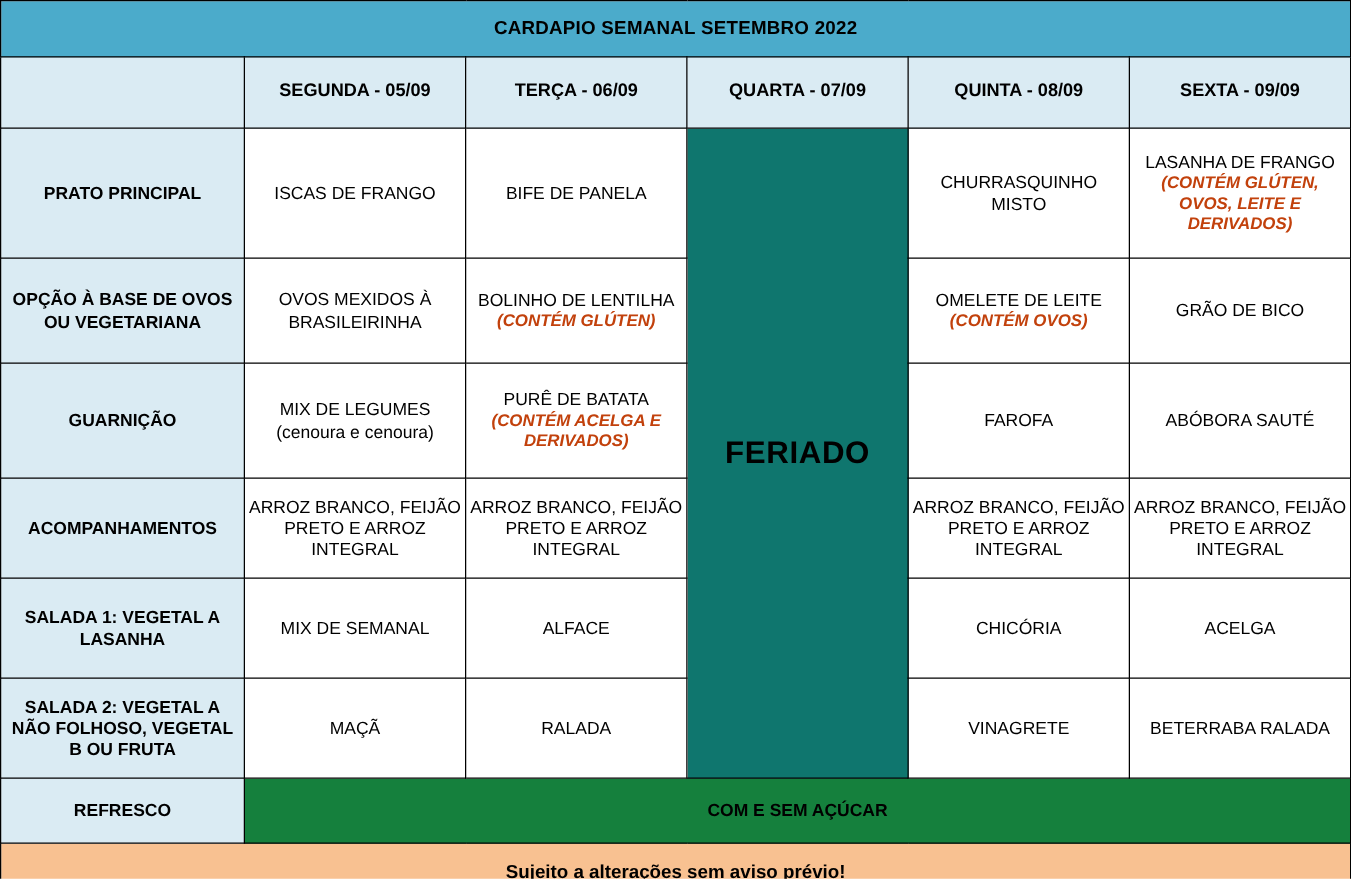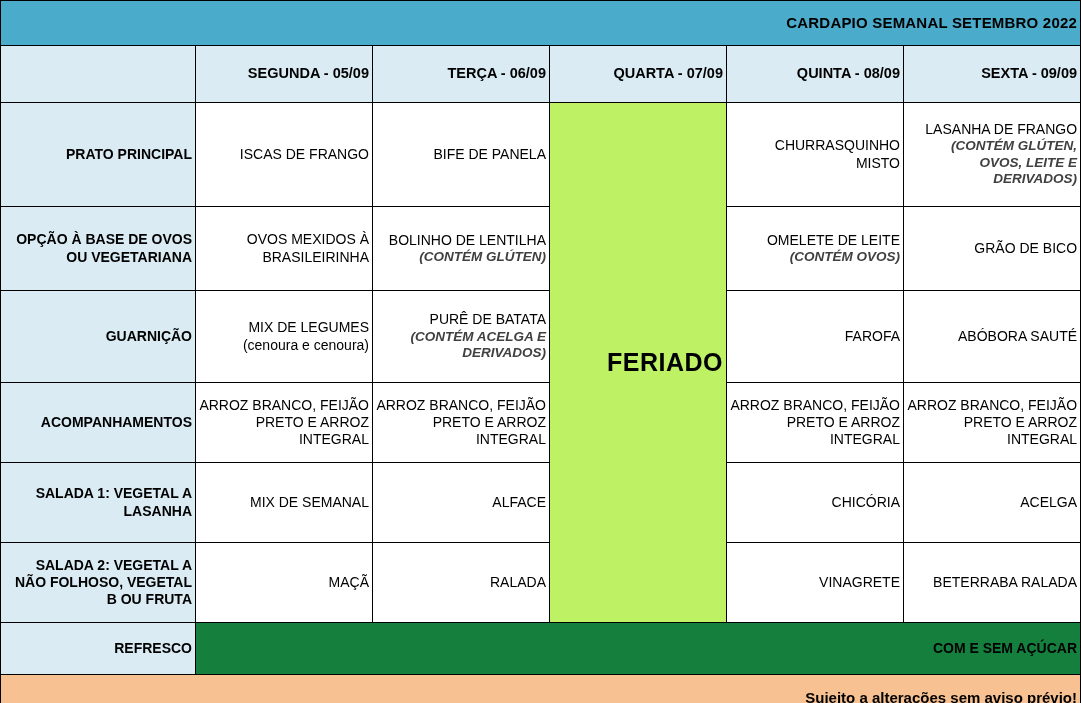--- a/index.html
+++ b/index.html
@@ -15,21 +15,21 @@
     background: #ffffff;
   }
   table.menu {
     width: 1081px;
     height: 703px;
     border-collapse: collapse;
     table-layout: fixed;
   }
   table.menu td {
     border: 1px solid #000000;
-    text-align: right;
+    text-align: center;
     vertical-align: middle;
     color: #000000;
     line-height: 1.22;
     padding: 2px 3px;
     margin-left: 47px;
   }
 
   
   col.c-label { width: 195px; }
   col.c-day   { width: 177px; }
@@ -64,33 +64,33 @@
   
   td.cell {
     background: #ffffff;
     font-size: 14px;
     font-weight: normal;
   }
 
   
   .allergen {
     display: block;
-    color: #404040;
+    color: #c2410c;
     font-weight: bold;
     font-style: italic;
     font-size: 13.5px;
   }
   .sub-note {
     display: block;
     font-size: 14px;
   }
 
   
   td.holiday {
-    background: #bef264;
+    background: #0f766e;
     font-weight: bold;
     font-size: 25px;
     letter-spacing: .5px;
   }
 
   
   td.refresco-value {
     background: #15803d;
     font-weight: bold;
     font-size: 14px;

